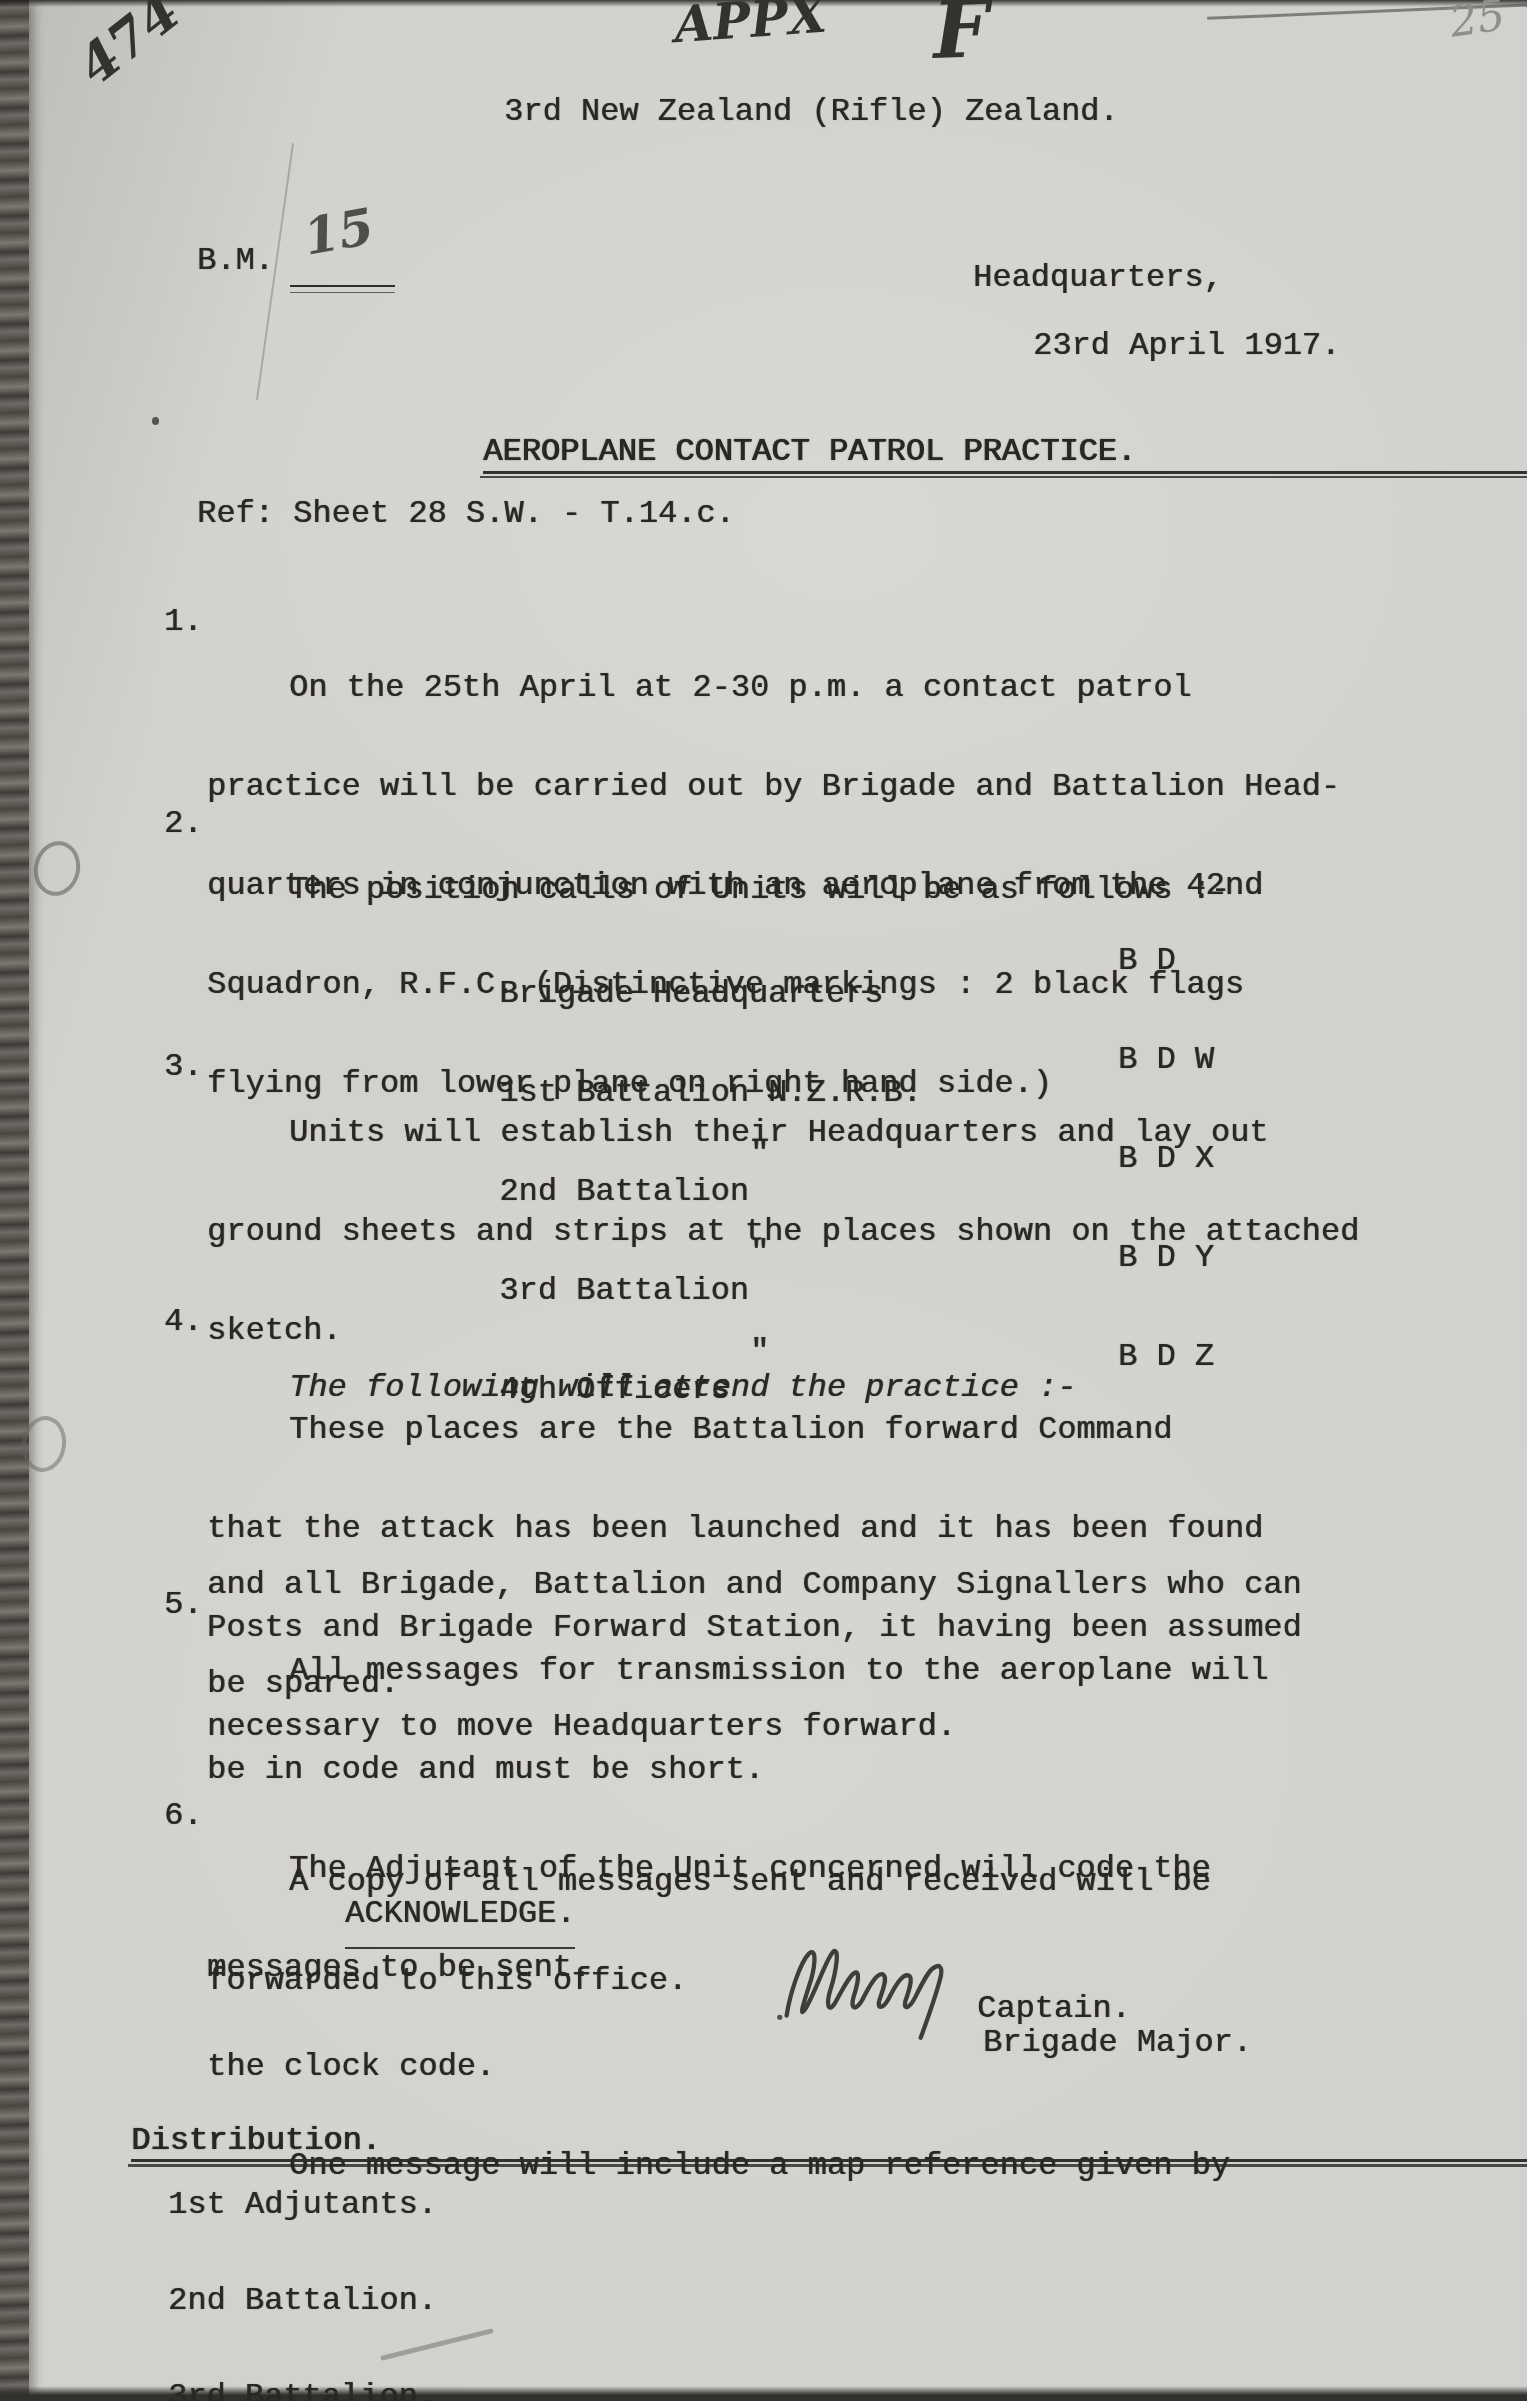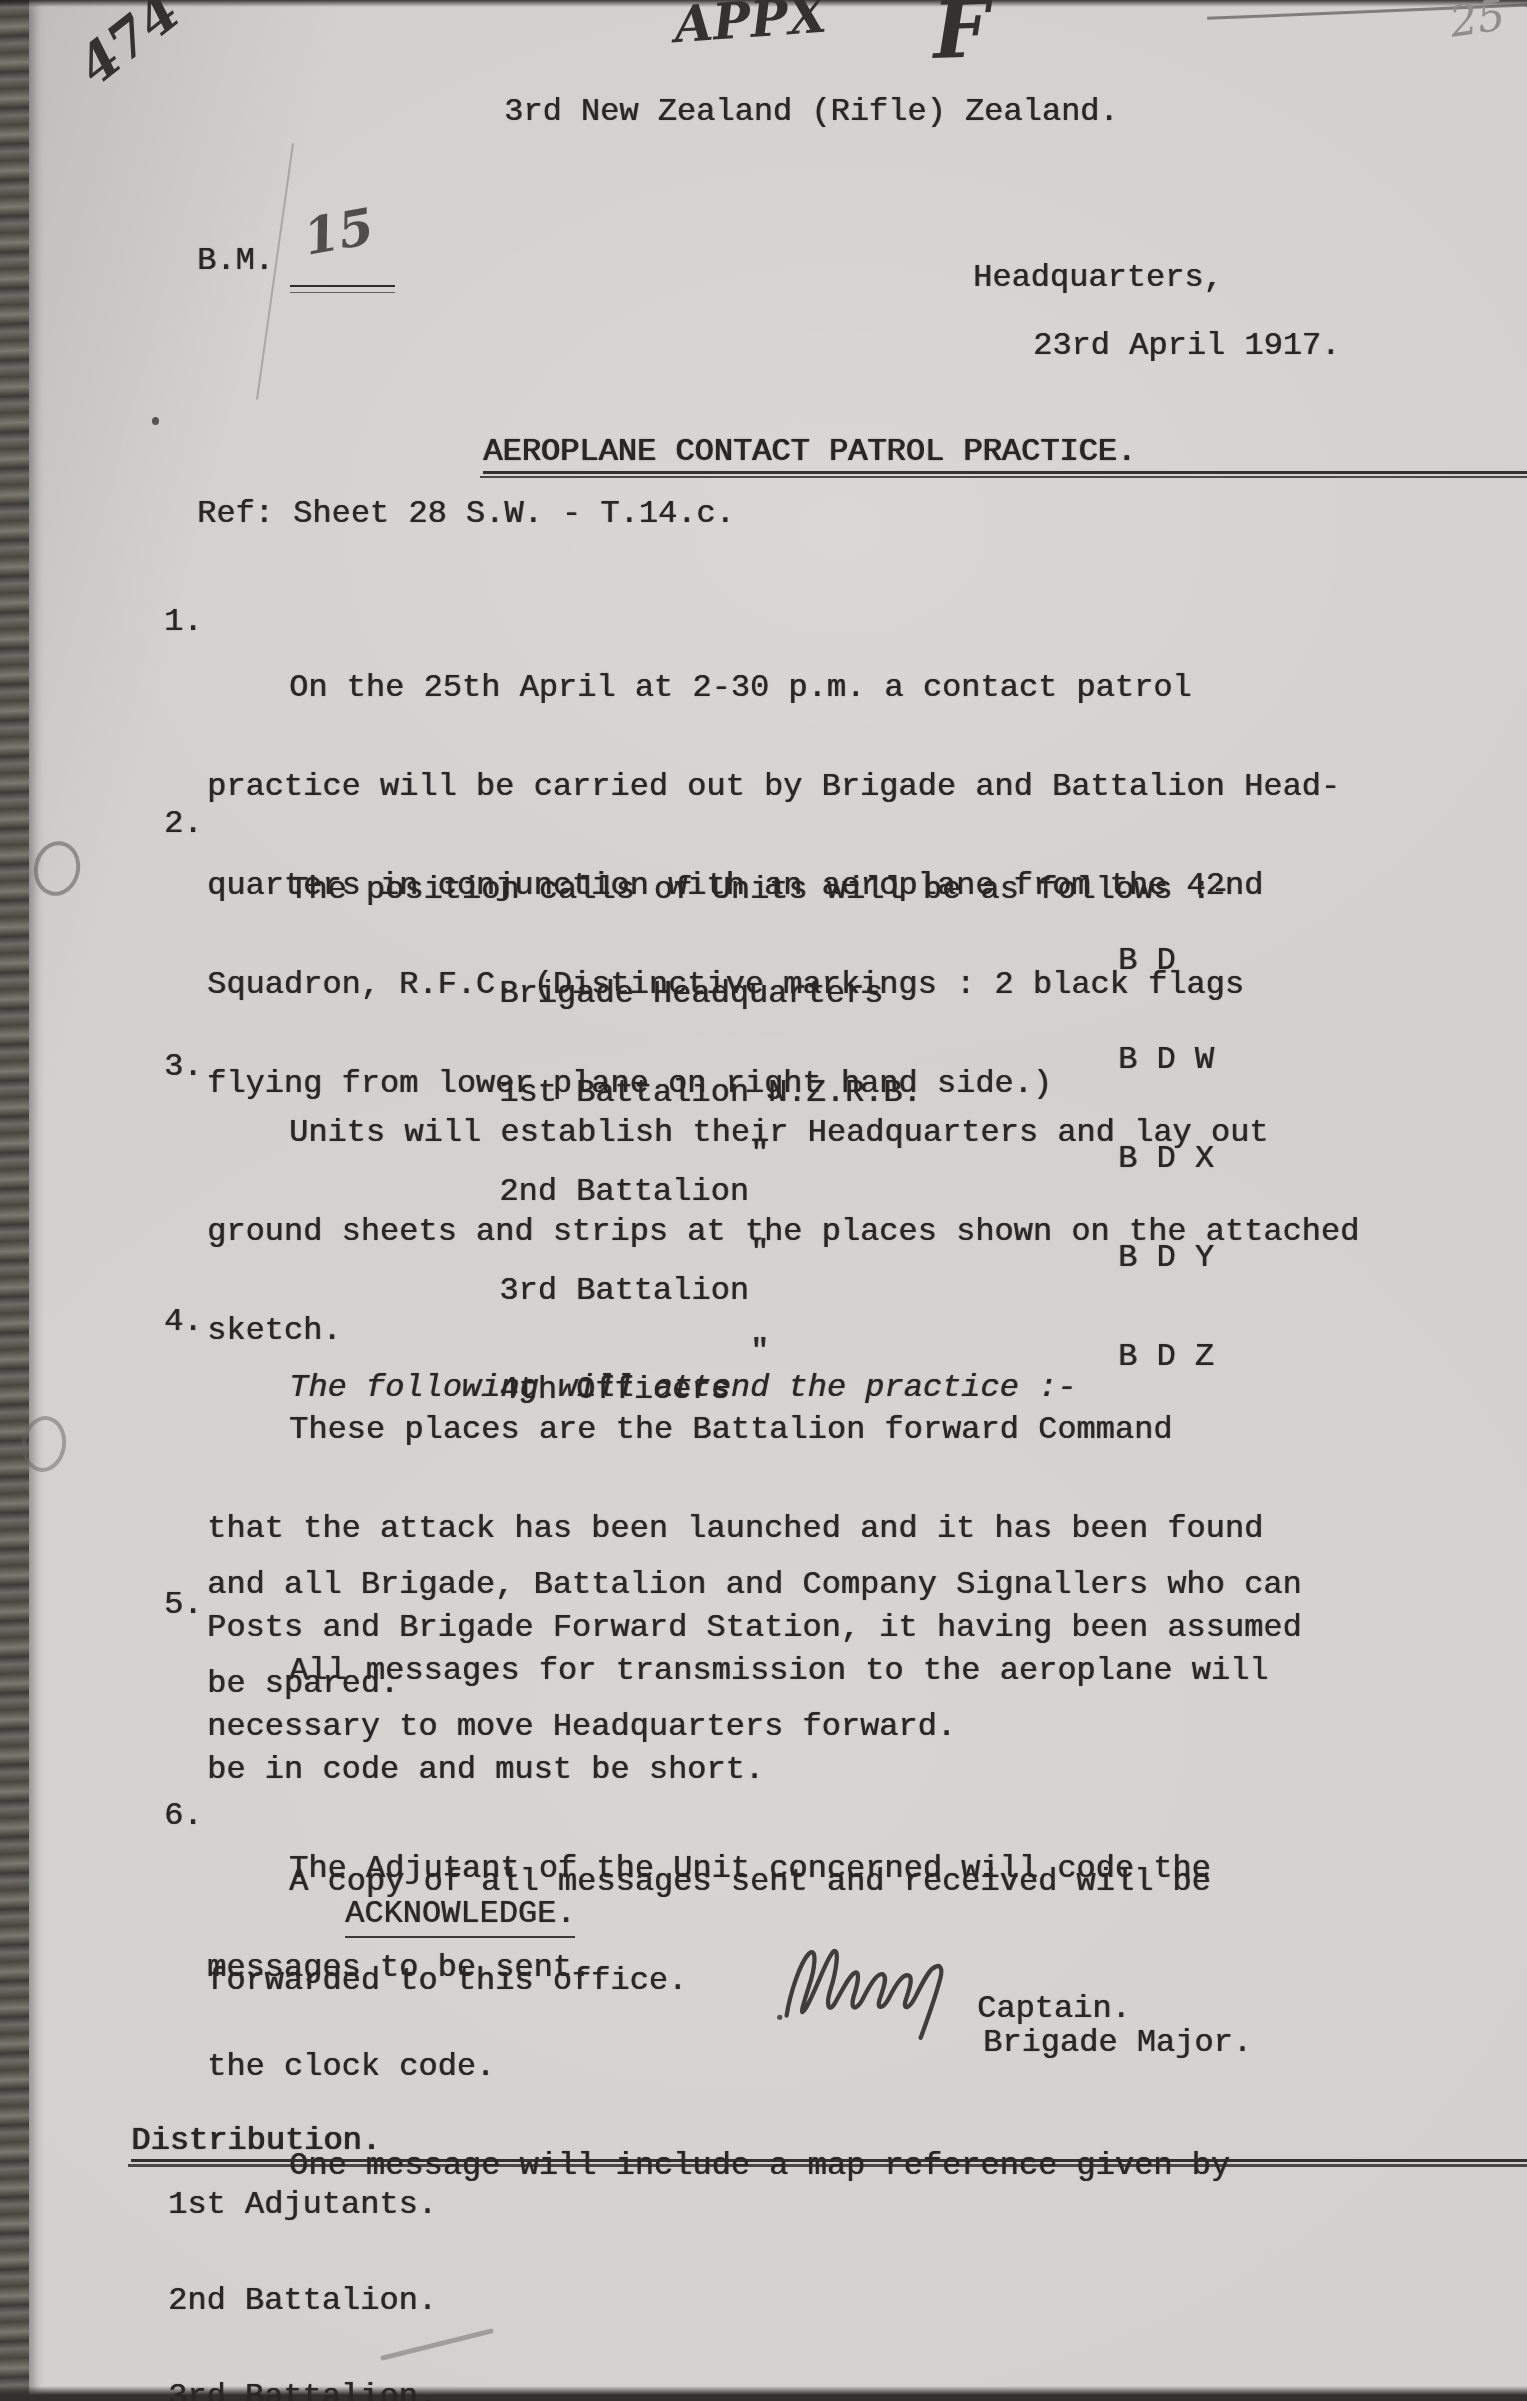--- a/index.html
+++ b/index.html
@@ -24,21 +24,21 @@
     background:linear-gradient(0deg,#31302d 40%, rgba(90,88,84,0)); }
   .corner-crease { position:absolute; top:10.3px; left:1207px; width:328px; height:2.6px;
     background:rgba(60,58,54,.55); transform:rotate(-2.4deg); }
 
   
   .t { position:absolute; white-space:pre; font-size:32px; line-height:33px; color:#282725;
        text-shadow:0.7px 0 0 rgba(38,36,34,.7), 0 0 1.4px rgba(38,36,34,.35); }
   .ln { white-space:pre; }
   .ind { padding-left:82px; }
   .bold { text-shadow:1.1px 0 0 currentColor, 0 0 1.7px rgba(38,36,34,.5); }
-  .ul1 { border-bottom:2.6px solid rgba(42,41,39,.9); padding-bottom:6px; }
+  .ul1 { border-bottom:2.6px solid rgba(42,41,39,.9); padding-bottom:17px; }
   .ul2 { position:relative; border-bottom:3.4px solid rgba(42,41,39,.95); padding-bottom:2.6px; }
   .ul2::after { content:""; position:absolute; left:-2.6px; right:-7px; bottom:-7.8px; height:2.6px;
     background:currentColor; opacity:.8; }
 
   
   .trow { position:relative; height:33px; white-space:pre; }
   .trow .ditto { position:absolute; left:366px; top:-5.2px; }
   .trow .call  { position:absolute; left:734px; top:0; }
 
   

